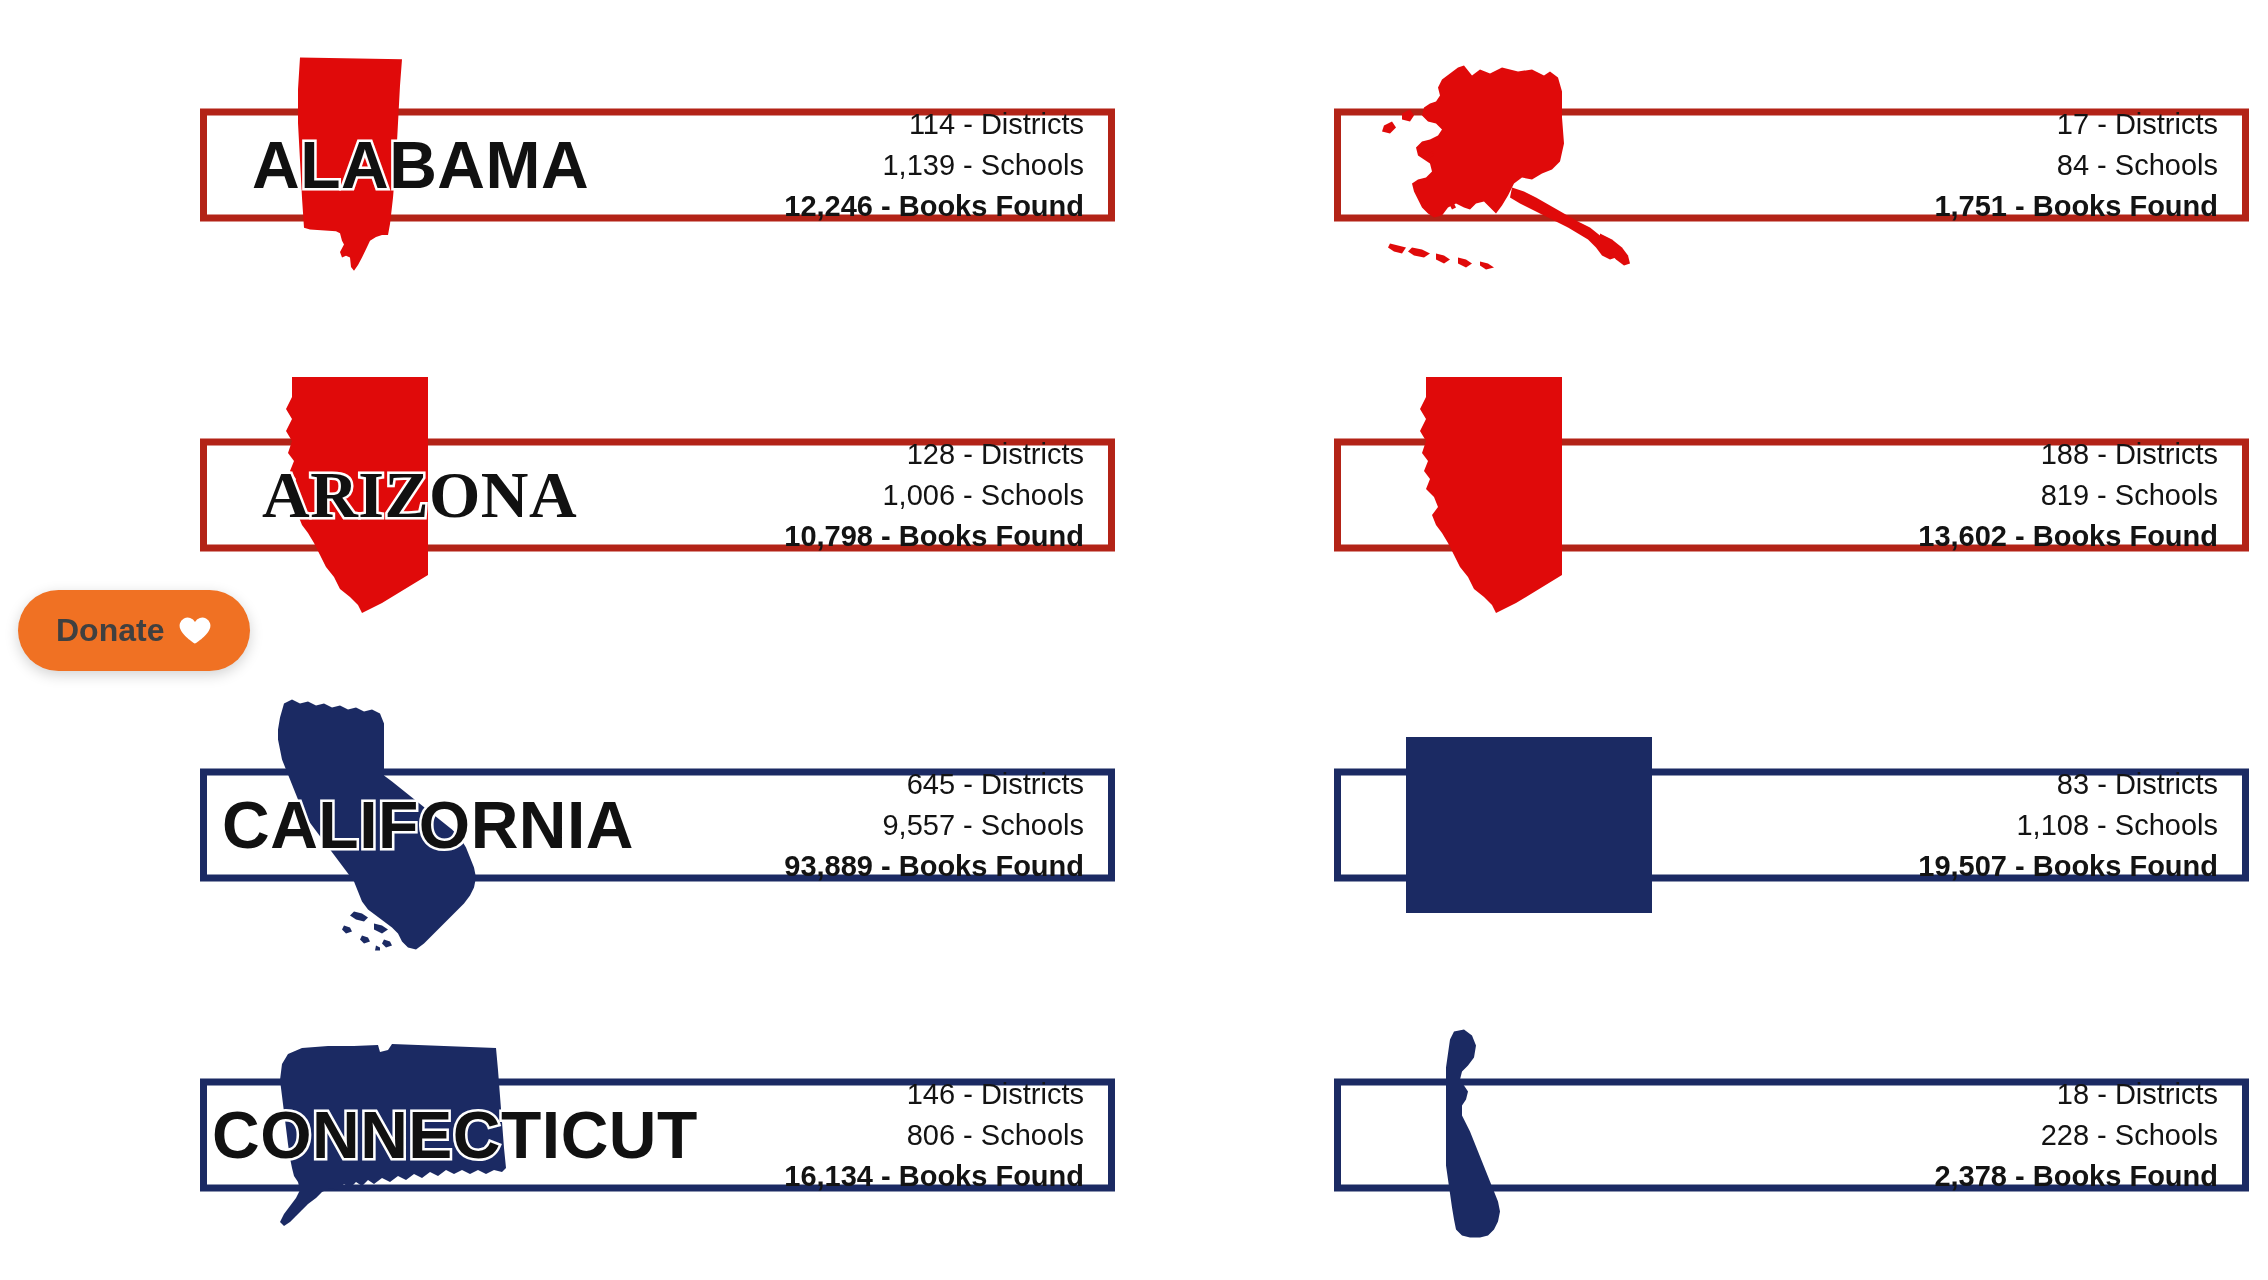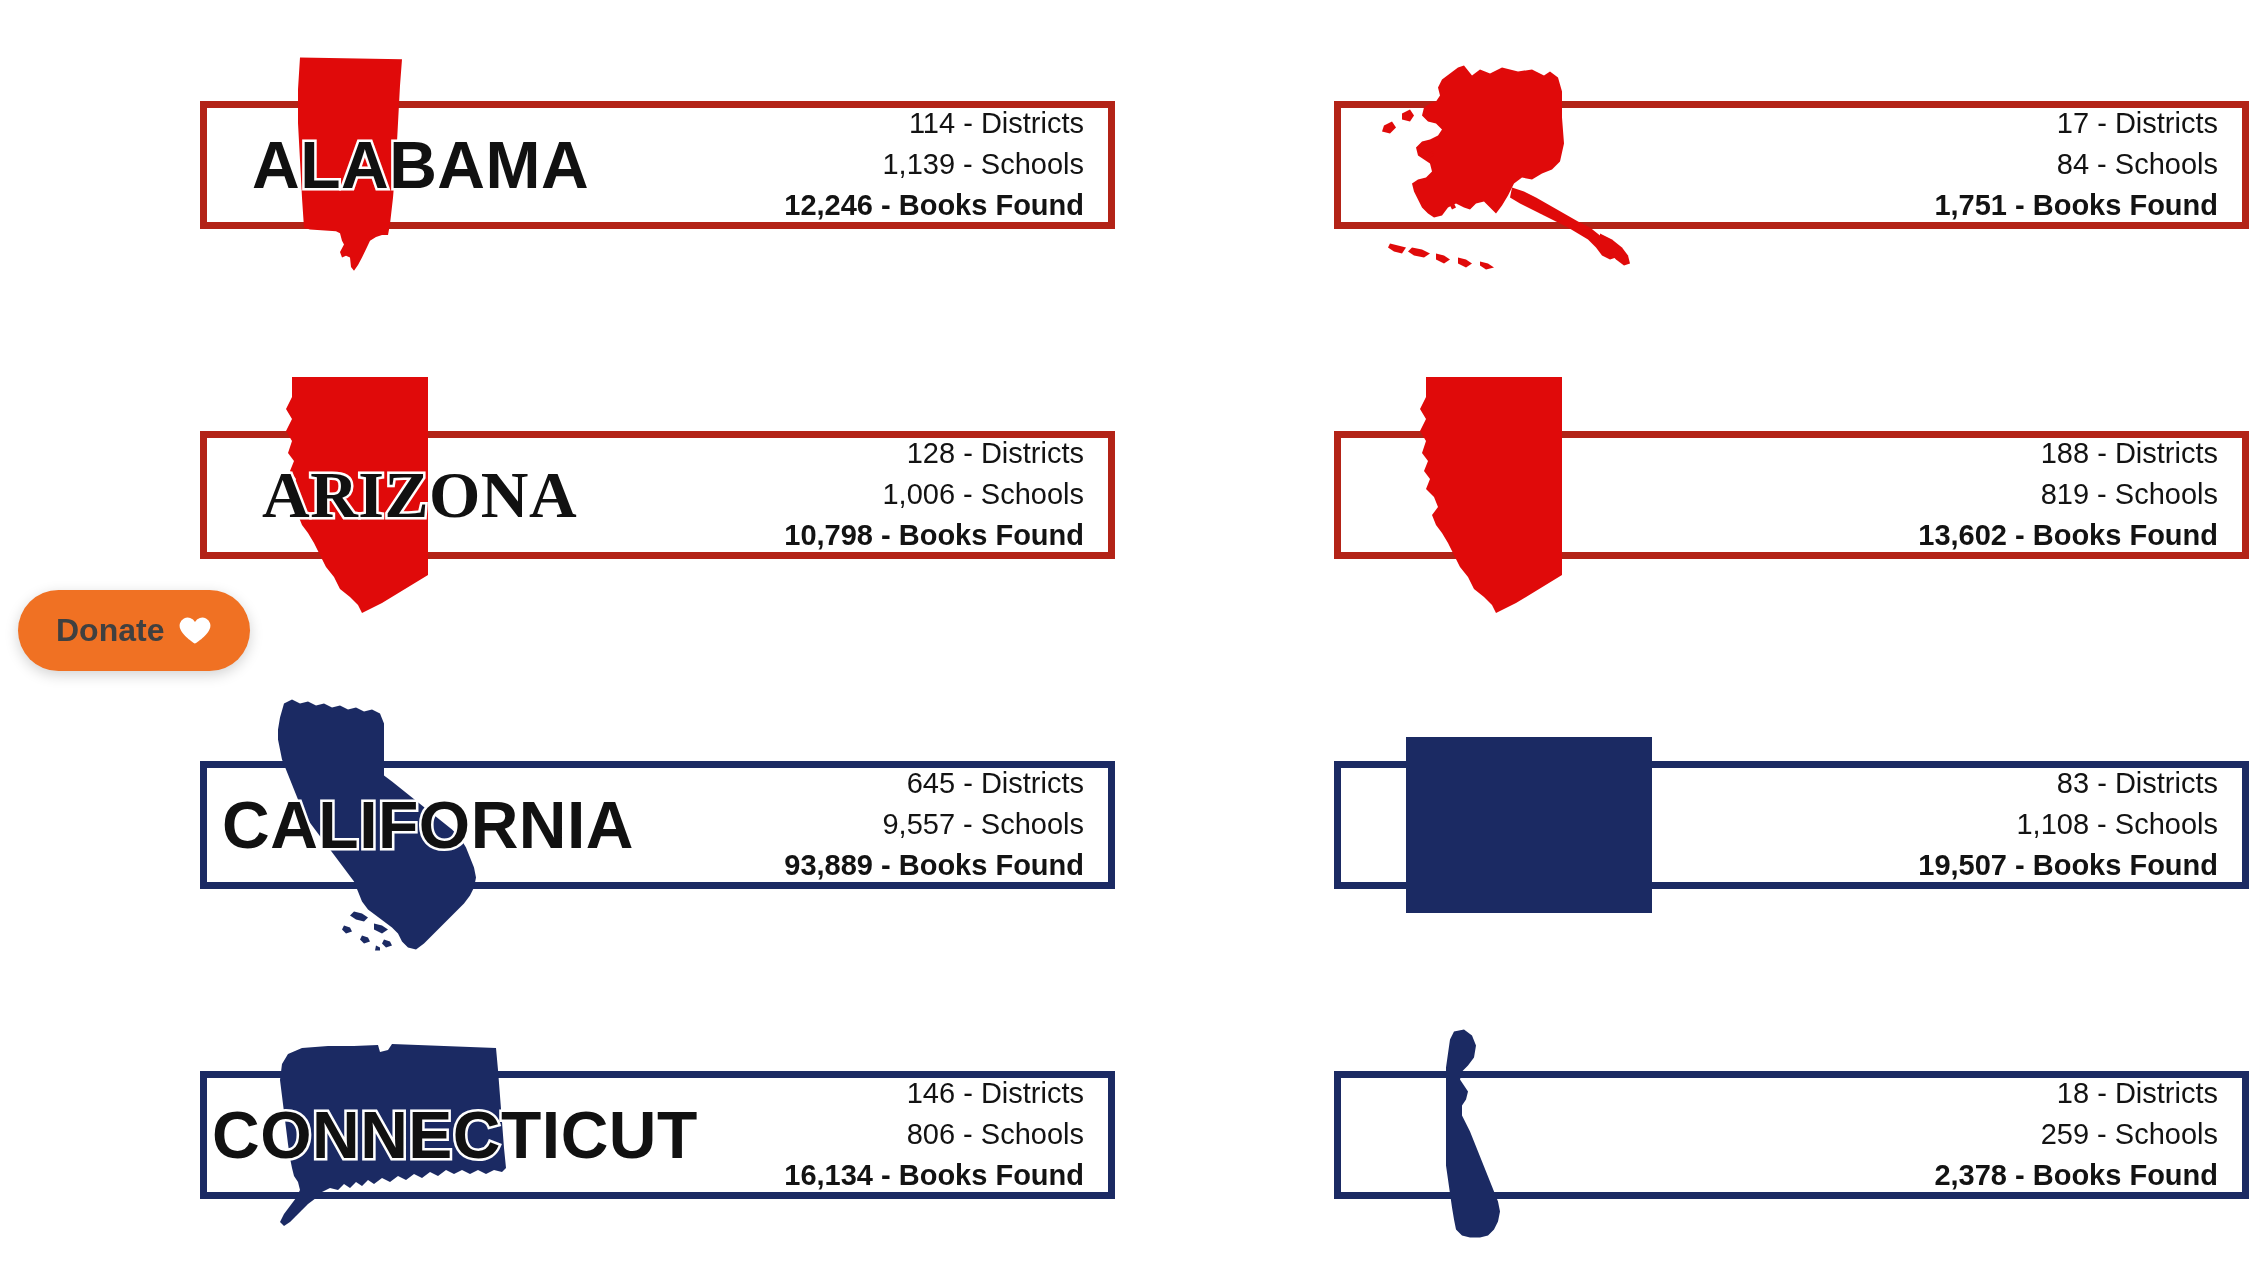--- a/index.html
+++ b/index.html
@@ -21,21 +21,21 @@
   }
   .cell { position: relative; }
 
   
   .card {
     position: absolute;
     left: 200px;
     top: 50%;
     transform: translateY(-50%);
     width: 915px;
-    height: 128px;
+    height: 113px;
     background: #ffffff;
     border: 7px solid #b32317;
     z-index: 2;
   }
   .card.navy { border-color: #1b2a63; }
 
   
   .mapwrap {
     position: absolute;
     left: 270px;
@@ -258,21 +258,21 @@
           </g>
         </svg>
       </div>
       <div class="state-name ct">CONNECTICUT</div>
     </div>
 
     <div class="cell">
       <div class="card navy">
         <div class="stats">
           <div class="stat">18 - Districts</div>
-          <div class="stat">259 - Schools</div>
+          <div class="stat">228 - Schools</div>
           <div class="stat books">2,378 - Books Found</div>
         </div>
       </div>
       <div class="mapwrap de">
         <svg viewBox="0 0 100 215" preserveAspectRatio="none" aria-hidden="true">
           <path fill="#1b2a63" d="M30 4 L40 2 L48 8 L52 18 L50 30 L44 38 L38 44 L36 52 L40 58 L44 64 L42 72 L38 78 L38 88 L42 96 L46 104 L50 114 L54 124 L58 134 L62 144 L66 154 L70 164 L74 174 L76 184 L74 194 L70 202 L64 208 L56 210 L46 210 L38 208 L32 202 L30 192 L28 180 L26 166 L24 152 L22 138 L22 124 L22 110 L22 96 L22 82 L22 68 L22 54 L22 40 L24 26 L26 12 Z"></path>
         </svg>
       </div>
 
     </div>

